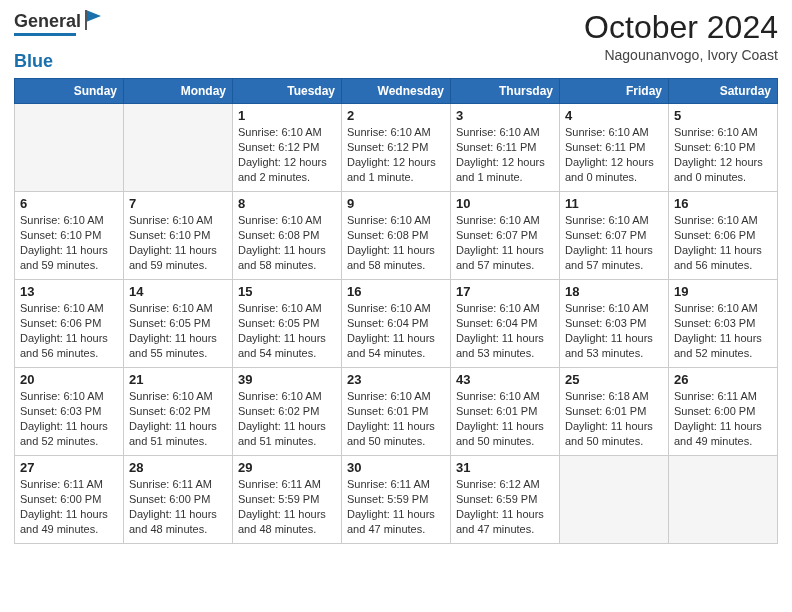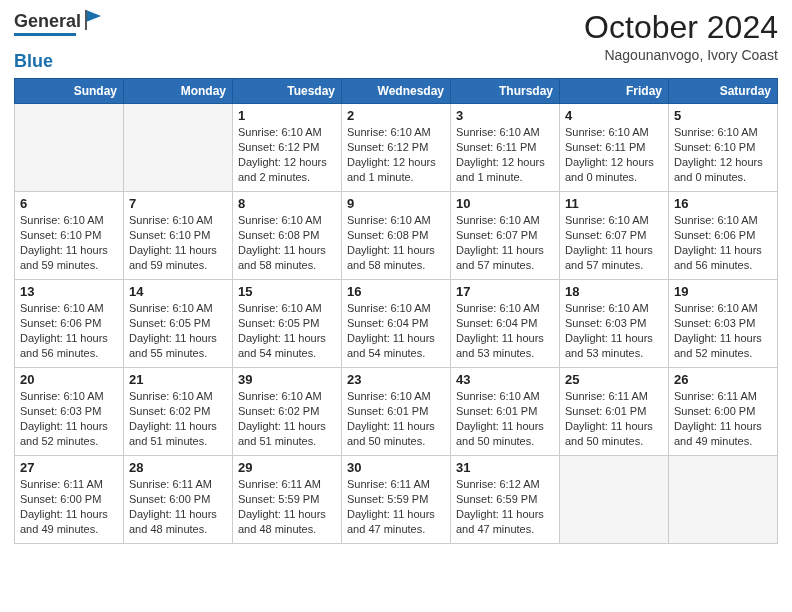--- a/index.html
+++ b/index.html
@@ -311,21 +311,21 @@
           </td>
           <td>
             <span class="day-num">43</span>
             <div class="cell-info">Sunrise: 6:10 AM
 Sunset: 6:01 PM
 Daylight: 11 hours
 and 50 minutes.</div>
           </td>
           <td>
             <span class="day-num">25</span>
-            <div class="cell-info">Sunrise: 6:11 AM
+            <div class="cell-info">Sunrise: 6:18 AM
 Sunset: 6:01 PM
 Daylight: 11 hours
 and 50 minutes.</div>
           </td>
           <td>
             <span class="day-num">26</span>
             <div class="cell-info">Sunrise: 6:11 AM
 Sunset: 6:00 PM
 Daylight: 11 hours
 and 49 minutes.</div>

